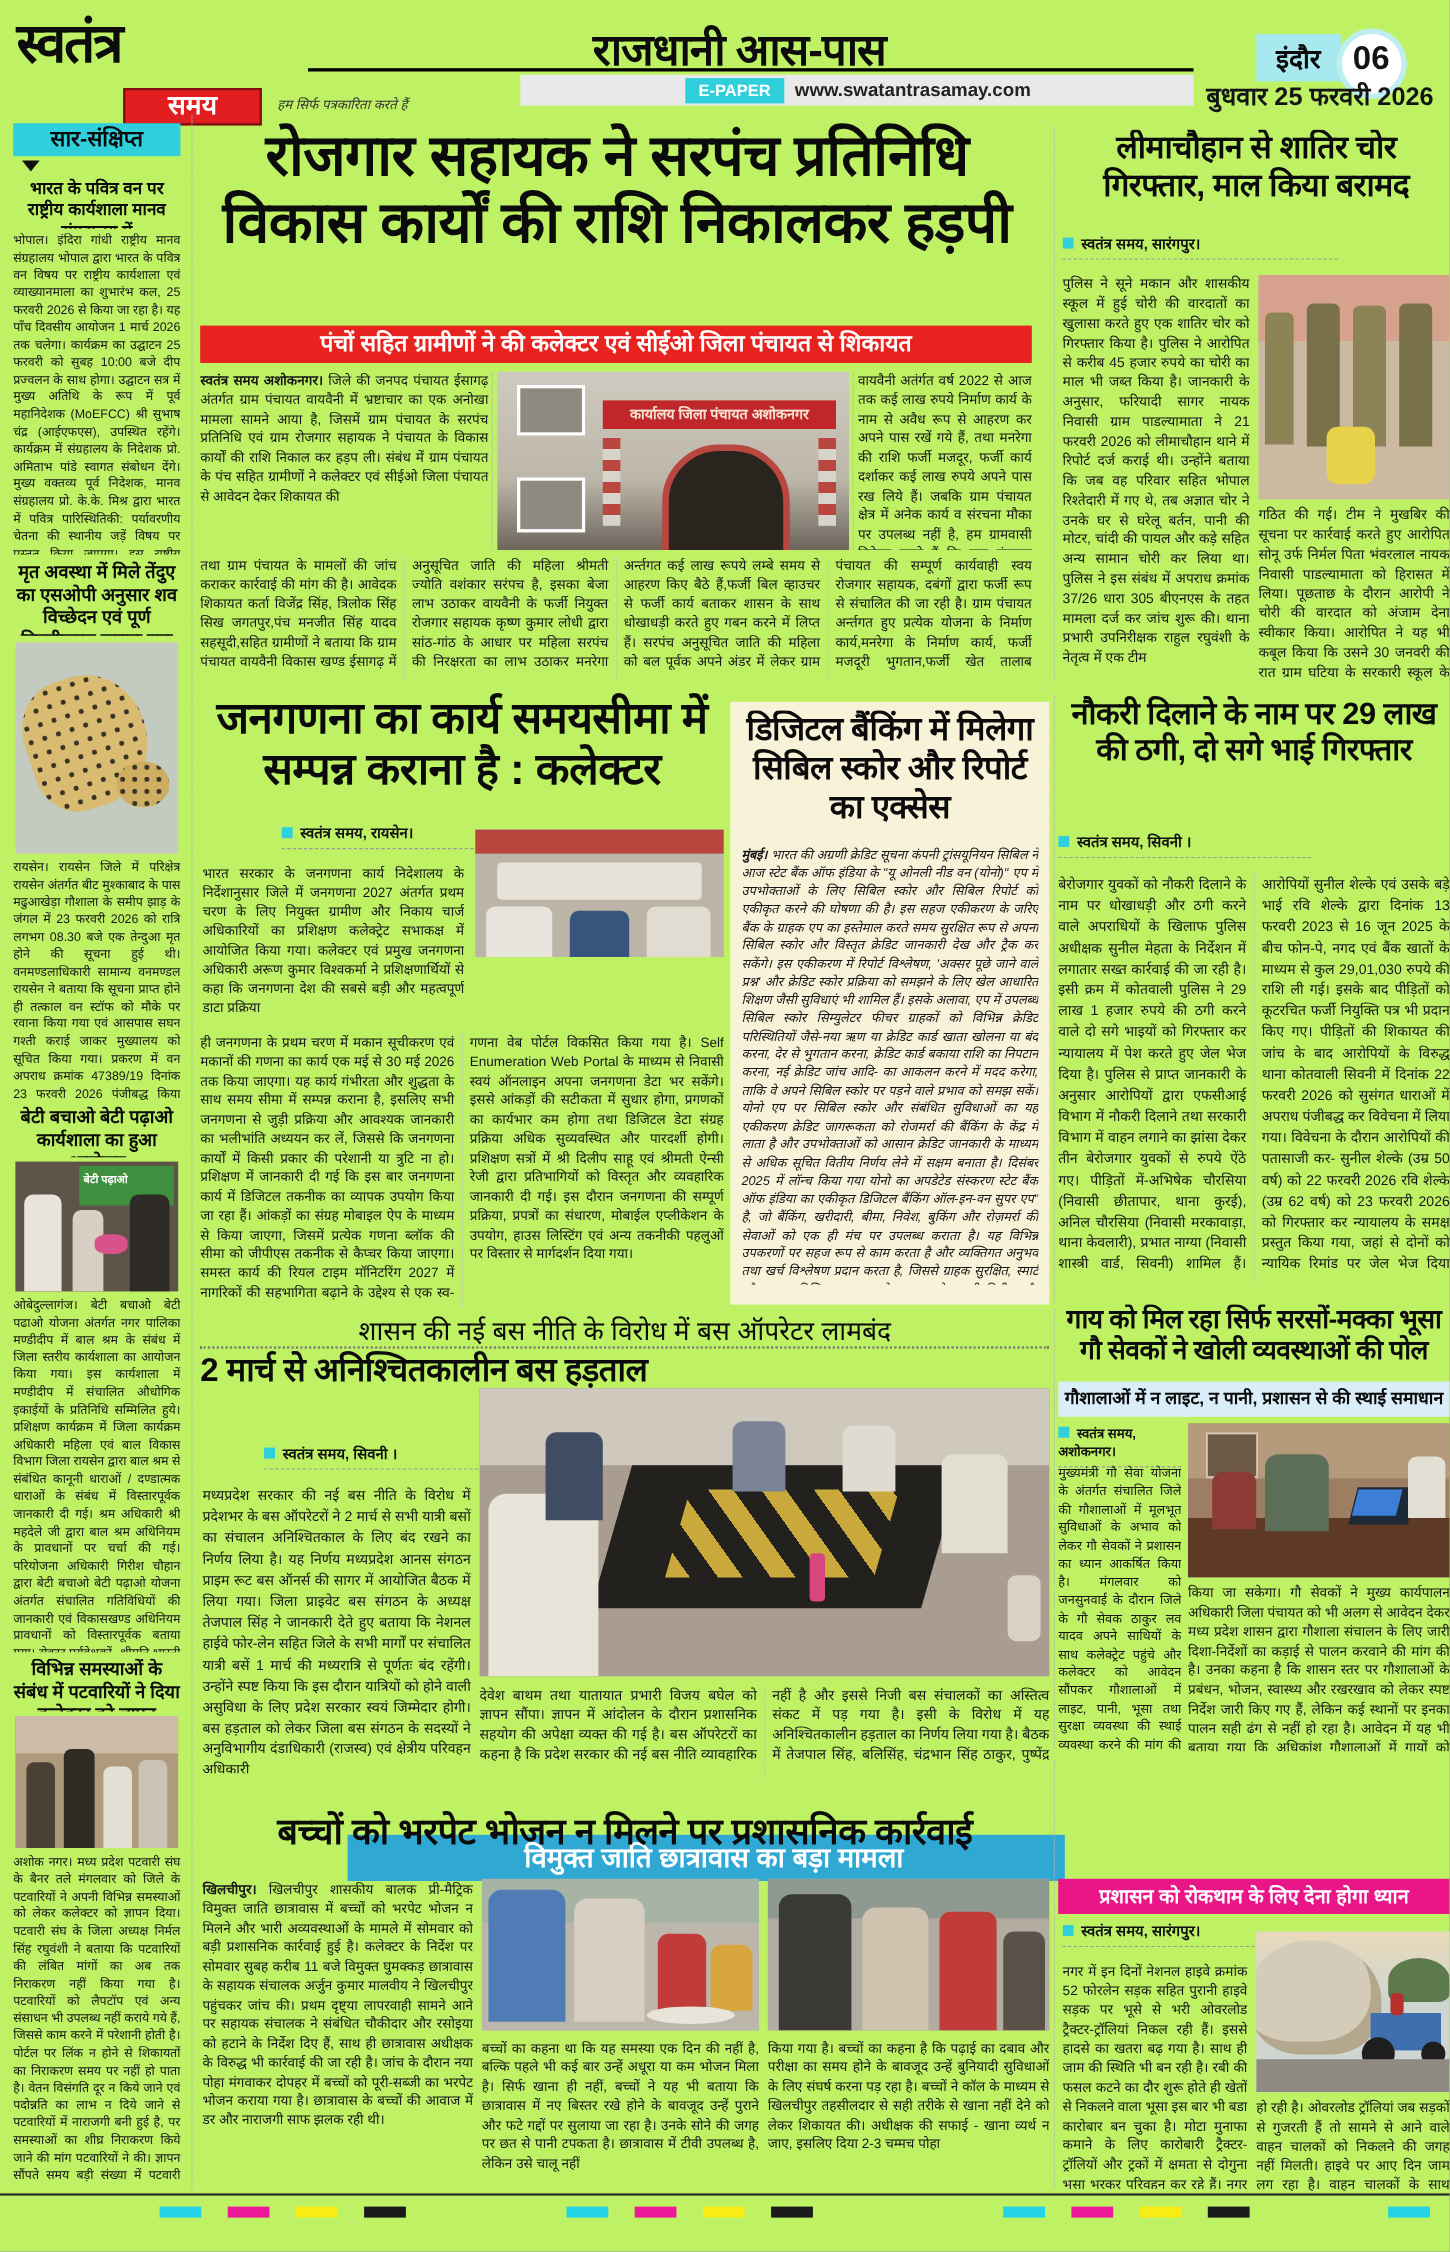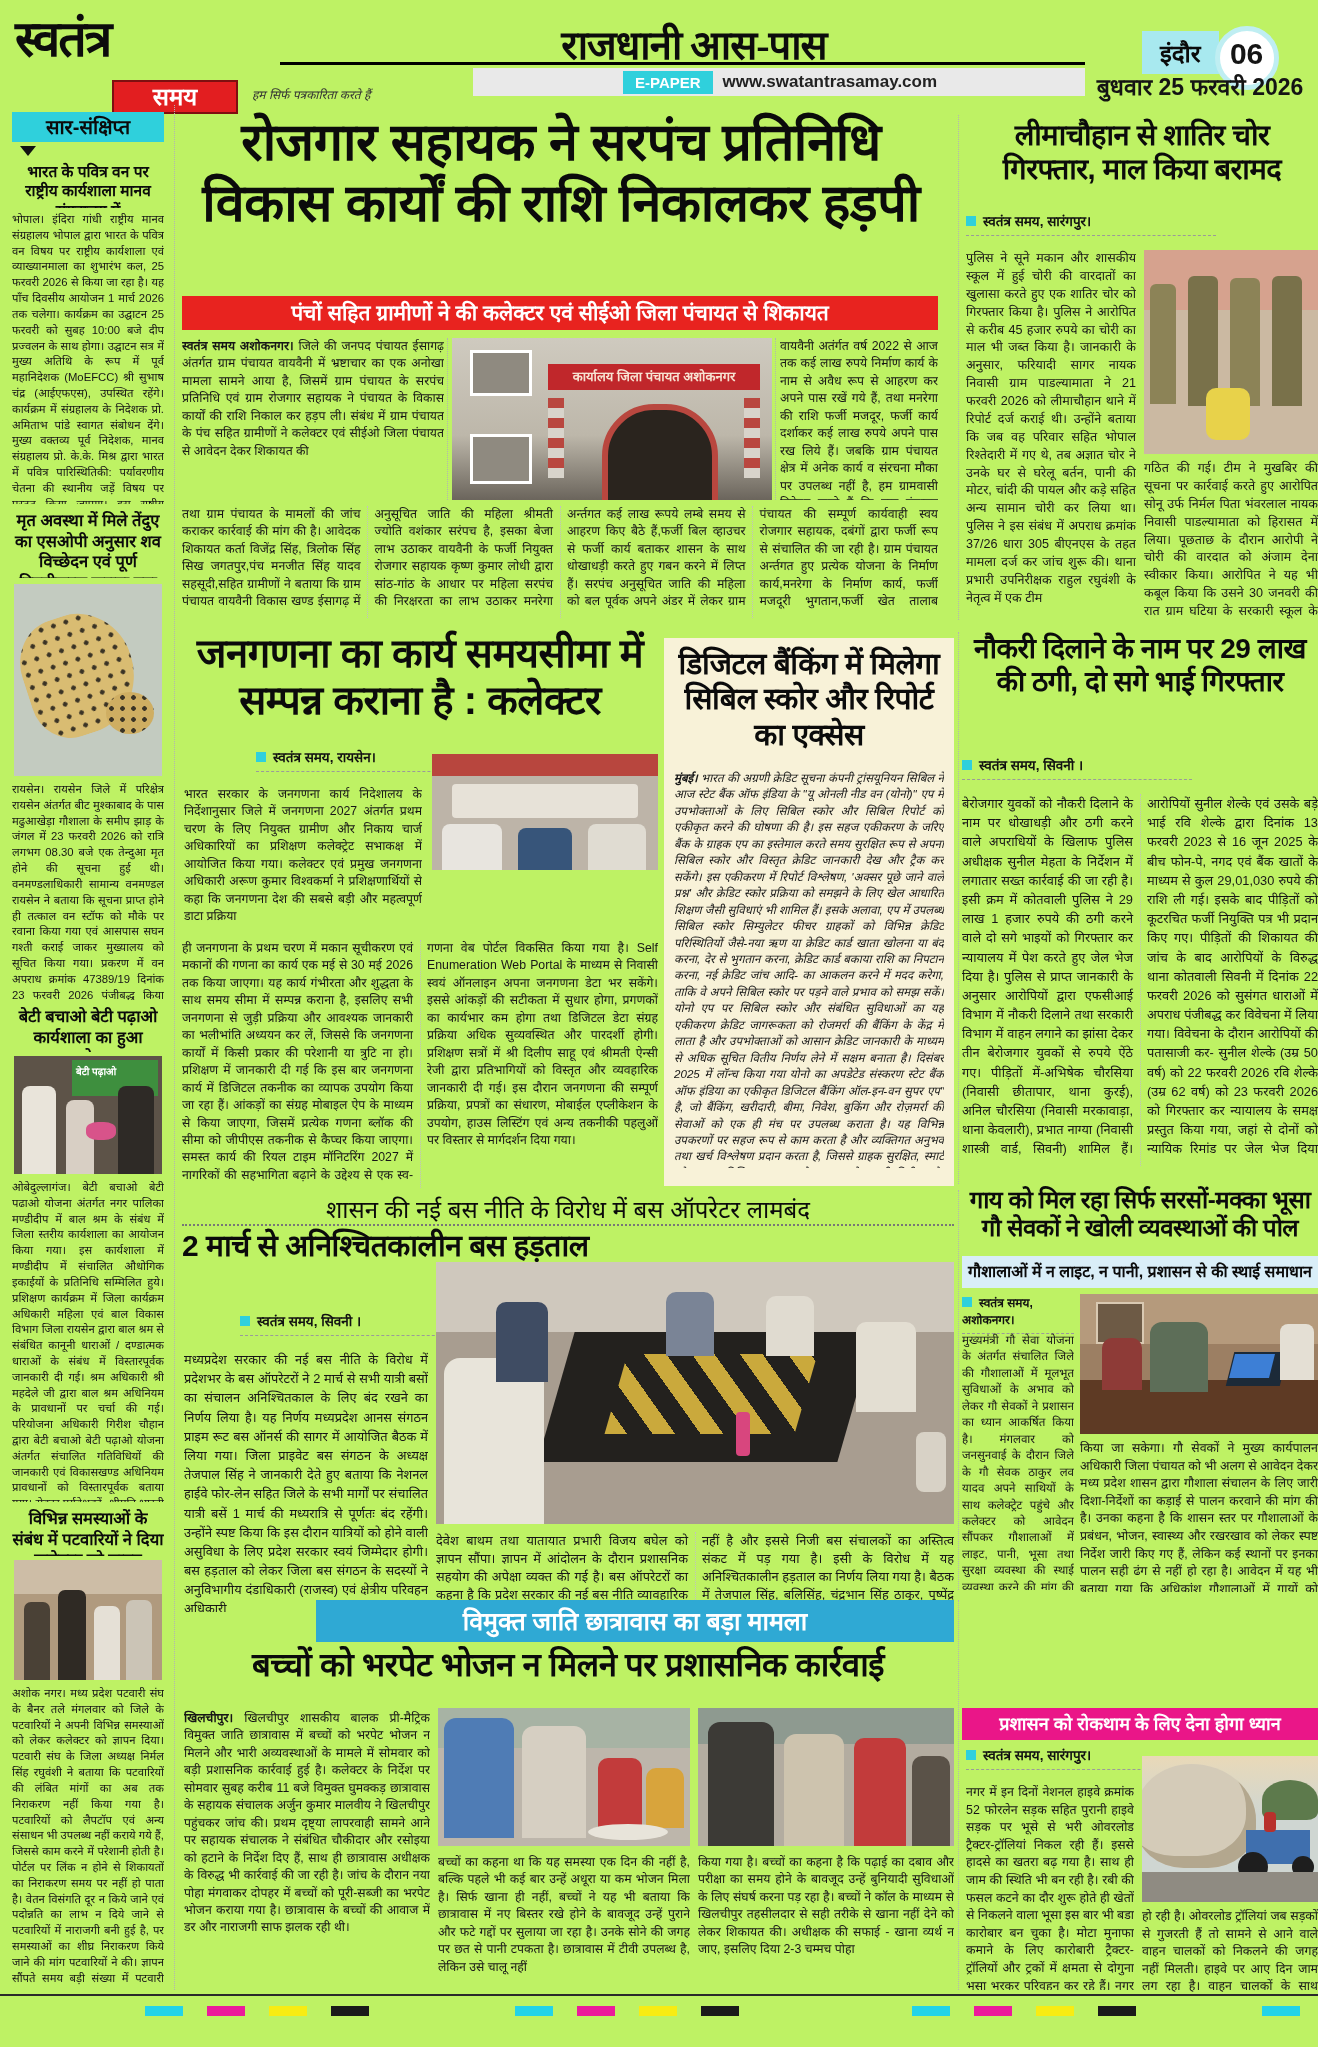--- a/index.html
+++ b/index.html
@@ -52,21 +52,21 @@
 <body>
 
 <div class="page">
 
   <div class="abs" style="left:15px;top:14px;width:240px;">
     <div class="logo-top">स्वतंत्र</div>
   </div>
   <div class="abs logo-red" style="left:112px;top:80px;width:122px;height:30px;">समय</div>
   <div class="abs tagline" style="left:252px;top:86px;width:220px;">हम सिर्फ पत्रकारिता करते हैं</div>
 
-  <div class="abs section-title" style="left:434px;top:16px;width:520px;font-family:Liberation Serif, serif;">राजधानी आस-पास</div>
+  <div class="abs section-title" style="left:412px;top:16px;width:520px;">राजधानी आस-पास</div>
   <div class="abs top-rule" style="left:280px;top:62px;width:805px;height:3px;"></div>
 
   <div class="abs epaper-bar" style="left:473px;top:68px;width:612px;height:28px;">
     <span class="epaper-badge">E-PAPER</span>
     <span class="website">www.swatantrasamay.com</span>
   </div>
 
   <div class="abs" style="left:1142px;top:26px;width:176px;">
     <span class="edition-label">इंदौर</span><span class="page-circle" style="margin-left:-4px;vertical-align:middle;">06</span>
   </div>
@@ -203,21 +203,21 @@
     <div style="left:0;top:86px;width:238px;height:54px;background:#5e3a24;"></div>
     <div style="left:70px;top:28px;width:58px;height:70px;background:#5d6e58;border-radius:12px 12px 0 0;"></div>
     <div style="left:22px;top:44px;width:40px;height:52px;background:#8e3b37;border-radius:10px 10px 0 0;"></div>
     <div style="left:150px;top:58px;width:54px;height:34px;background:#1c2a38;transform:skewX(-14deg);"></div>
     <div style="left:152px;top:60px;width:40px;height:24px;background:#3d7fd6;transform:skewX(-14deg);"></div>
     <div style="left:200px;top:30px;width:34px;height:56px;background:#e4dfd4;border-radius:8px 8px 0 0;"></div>
   </div>
   <div class="abs b" style="left:962px;top:1332px;width:112px;height:258px;font-size:11.6px;">मुख्यमंत्री गौ सेवा योजना के अंतर्गत संचालित जिले की गौशालाओं में मूलभूत सुविधाओं के अभाव को लेकर गौ सेवकों ने प्रशासन का ध्यान आकर्षित किया है। मंगलवार को जनसुनवाई के दौरान जिले के गौ सेवक ठाकुर लव यादव अपने साथियों के साथ कलेक्ट्रेट पहुंचे और कलेक्टर को आवेदन सौंपकर गौशालाओं में लाइट, पानी, भूसा तथा सुरक्षा व्यवस्था की स्थाई व्यवस्था करने की मांग की आवेदन में बताया गया कि जिले की कई शासकीय एवं अशासकीय गौशालाओं में बिजली और पेयजल की समुचित व्यवस्था नहीं है। गौशाला परिसरों के अंदर सीसी रोड और सोलर लाइट फेंसिंग का अभाव होने से व्यवस्थाएं प्रभावित हो रही हैं, जिससे गौवंश की सुरक्षा पर भी असर पड़ रहा है। गौ सेवकों ने कहा कि इन सुविधाओं की स्थाई व्यवस्था होने पर संचालन सुचारू रूप से</div>
   <div class="abs b" style="left:1080px;top:1440px;width:238px;height:152px;font-size:12.4px;">किया जा सकेगा। गौ सेवकों ने मुख्य कार्यपालन अधिकारी जिला पंचायत को भी अलग से आवेदन देकर मध्य प्रदेश शासन द्वारा गौशाला संचालन के लिए जारी दिशा-निर्देशों का कड़ाई से पालन करवाने की मांग की है। उनका कहना है कि शासन स्तर पर गौशालाओं के प्रबंधन, भोजन, स्वास्थ्य और रखरखाव को लेकर स्पष्ट निर्देश जारी किए गए हैं, लेकिन कई स्थानों पर इनका पालन सही ढंग से नहीं हो रहा है। आवेदन में यह भी बताया गया कि अधिकांश गौशालाओं में गायों को सरसों और मक्के का भूसा ही खिलाया जा रहा है।</div>
 
-  <div class="abs cyankick" style="left:316px;top:1600px;width:638px;height:42px;">विमुक्त जाति छात्रावास का बड़ा मामला</div>
+  <div class="abs cyankick" style="left:316px;top:1668px;width:638px;height:42px;padding-left:14px;">विमुक्त जाति छात्रावास का बड़ा मामला</div>
   <div class="abs hl" style="left:182px;top:1646px;width:772px;height:54px;font-size:33px;white-space:nowrap;">बच्चों को भरपेट भोजन न मिलने पर प्रशासनिक कार्रवाई</div>
   <div class="abs b" style="left:184px;top:1710px;width:246px;height:278px;">
     <b>खिलचीपुर।</b>
     <span>खिलचीपुर शासकीय बालक प्री-मैट्रिक विमुक्त जाति छात्रावास में बच्चों को भरपेट भोजन न मिलने और भारी अव्यवस्थाओं के मामले में सोमवार को बड़ी प्रशासनिक कार्रवाई हुई है। कलेक्टर के निर्देश पर सोमवार सुबह करीब 11 बजे विमुक्त घुमक्कड़ छात्रावास के सहायक संचालक अर्जुन कुमार मालवीय ने खिलचीपुर पहुंचकर जांच की। प्रथम दृष्ट्या लापरवाही सामने आने पर सहायक संचालक ने संबंधित चौकीदार और रसोइया को हटाने के निर्देश दिए हैं, साथ ही छात्रावास अधीक्षक के विरुद्ध भी कार्रवाई की जा रही है। जांच के दौरान नया पोहा मंगवाकर दोपहर में बच्चों को पूरी-सब्जी का भरपेट भोजन कराया गया है। छात्रावास के बच्चों की आवाज में डर और नाराजगी साफ झलक रही थी।</span>
   </div>
   <div class="abs ph" style="left:438px;top:1708px;width:252px;height:138px;background:#bdb6ab;">
     <div style="left:0;top:0;width:252px;height:40px;background:#a7b3a4;"></div>
     <div style="left:6px;top:10px;width:70px;height:120px;background:#4f7cb5;border-radius:12px 12px 0 0;"></div>
     <div style="left:84px;top:18px;width:64px;height:112px;background:#d6cfc2;border-radius:12px 12px 0 0;"></div>
     <div style="left:160px;top:50px;width:44px;height:70px;background:#c23b3b;border-radius:10px 10px 0 0;"></div>

